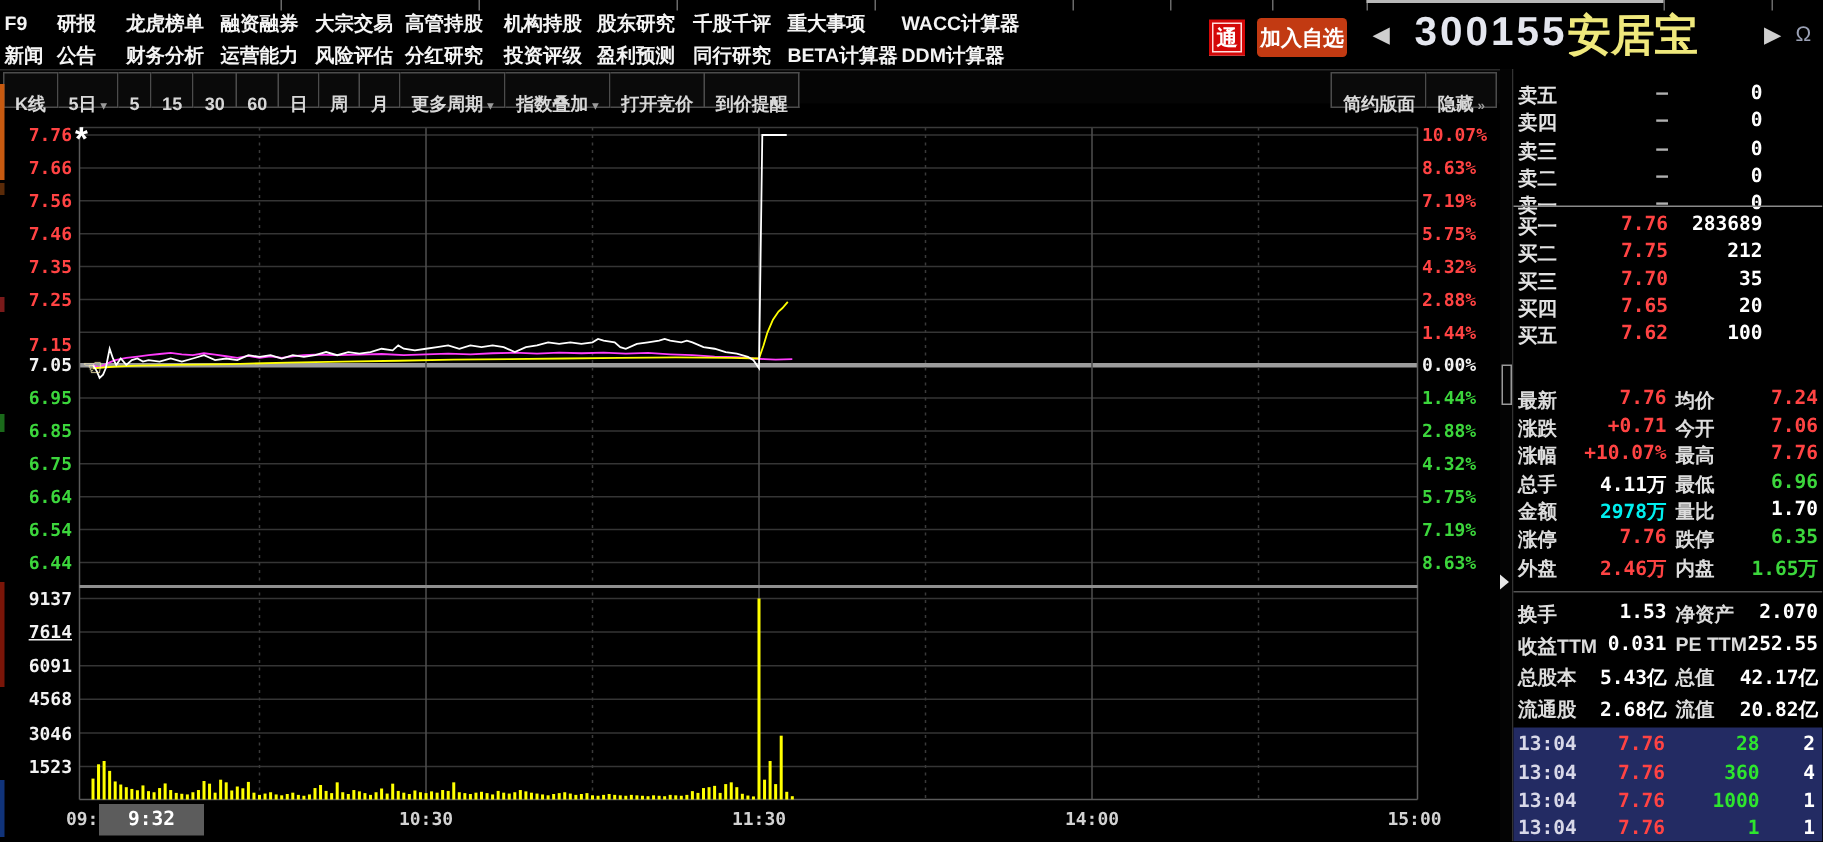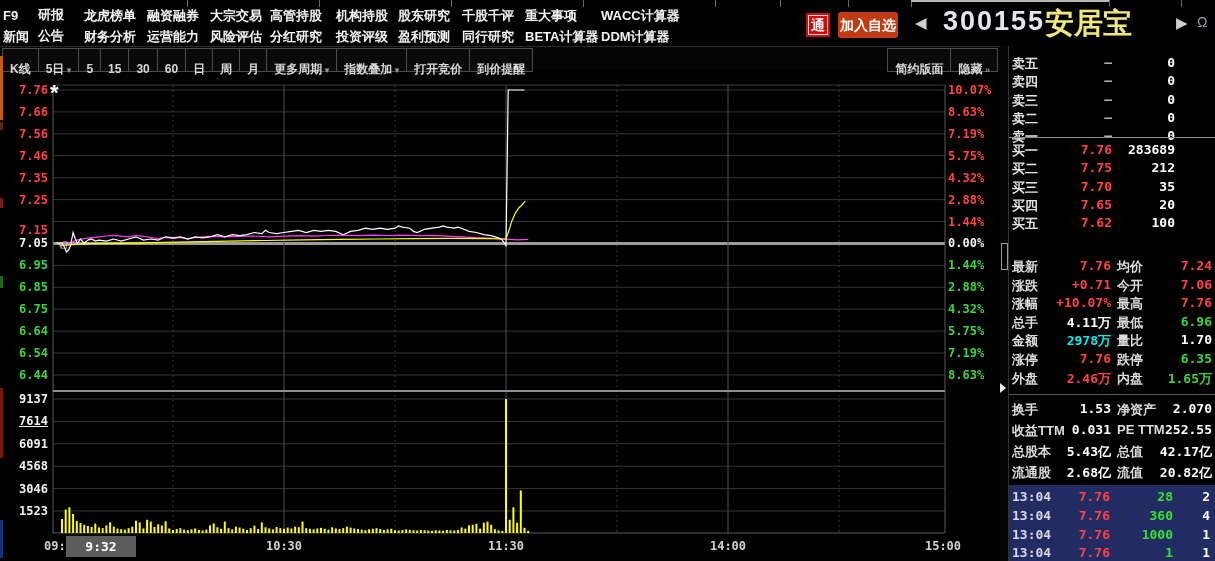--- a/index.html
+++ b/index.html
@@ -92,21 +92,21 @@
         <div class="tabtick" style="left: 911px;"></div>
         <div class="tabtick" style="left: 1109px;"></div>
         <div class="tabtick" style="left: 1181px;"></div>
       </div>
     <div id="tab-underline"></div>
     <div id="top-menu">
         <div class="menu-col" style="left: 3px;">
           <span class="menu-item">F9</span>
           <span class="menu-item">新闻</span>
         </div>
-        <div class="menu-col" style="left: 38px; font-family: Liberation Mono, monospace;">
+        <div class="menu-col" style="left: 38px;">
           <span class="menu-item">研报</span>
           <span class="menu-item">公告</span>
         </div>
         <div class="menu-col" style="left: 84px;">
           <span class="menu-item">龙虎榜单</span>
           <span class="menu-item">财务分析</span>
         </div>
         <div class="menu-col" style="left: 147px;">
           <span class="menu-item">融资融券</span>
           <span class="menu-item">运营能力</span>

